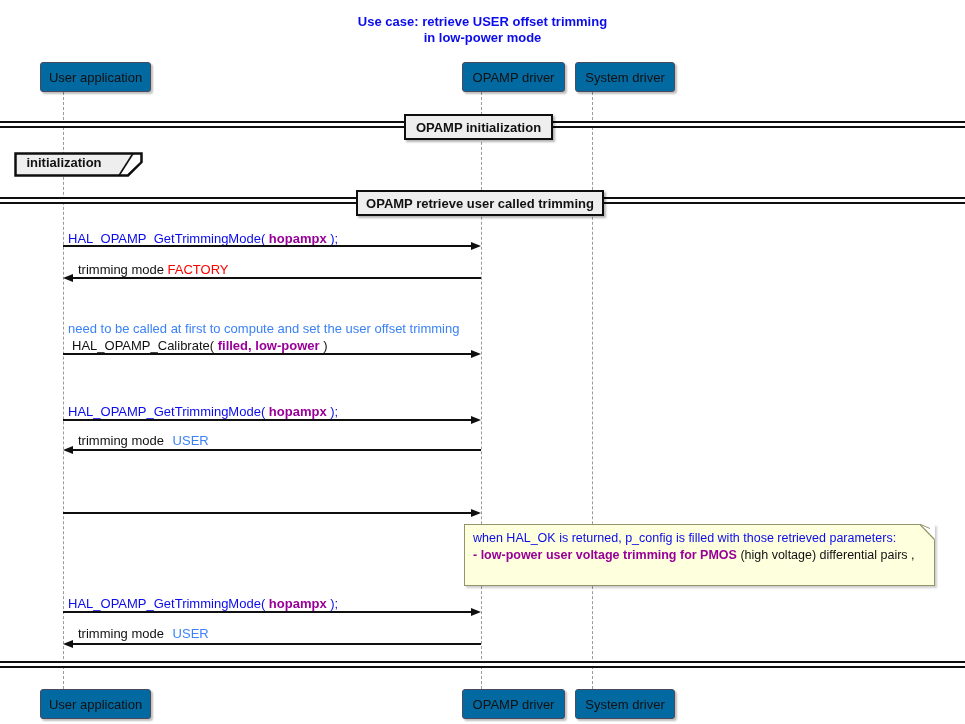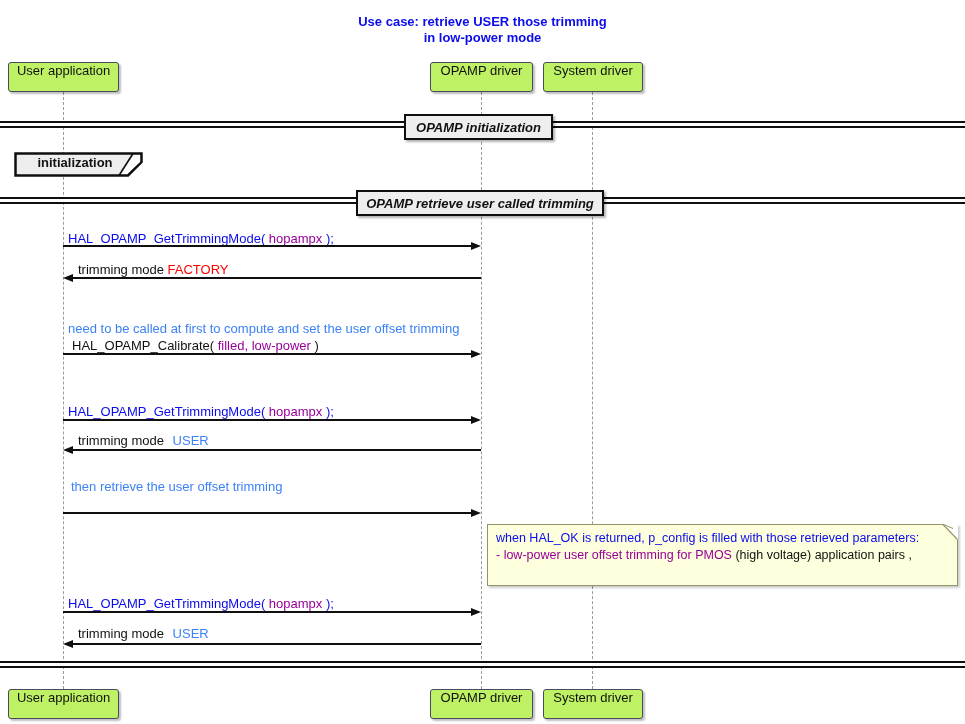--- a/index.html
+++ b/index.html
@@ -4,68 +4,67 @@
 <style>
   html,body{margin:0;padding:0;background:#ffffff;}
   #stage{
     position:relative;width:965px;height:724px;background:#ffffff;overflow:hidden;
     font-family:"Liberation Sans","DejaVu Sans",sans-serif;font-size:13px;color:#111111;
   }
   
   .lifeline{position:absolute;top:92px;height:597px;width:0;border-left:1px dashed #9a9a9a;}
   
   .pbox{
-    position:absolute;height:30px;background:#bef264;border:1px solid #4a4a5e;border-radius:3px;
-    box-shadow:2px 2px 2px rgba(0,0,0,0.25);display:flex;align-items:flex-start;justify-content:center;
-    box-sizing:border-box;white-space:nowrap;
+    position:absolute;height:30px;background:#0369a1;border:1px solid #4a4a5e;border-radius:3px;
+    box-shadow:2px 2px 2px rgba(0,0,0,0.25);display:flex;align-items:center;justify-content:center;
+    box-sizing:border-box;white-space:nowrap;margin-left:32px;
   }
   
   .divline{position:absolute;left:0;width:965px;height:3px;background:#ffffff;
     border-top:2px solid #0f0f0f;border-bottom:2px solid #0f0f0f;}
   
   .divlabel{
     position:absolute;height:26px;background:#EEEEEE;border:2px solid #0f0f0f;box-sizing:border-box;
     display:flex;align-items:center;justify-content:center;font-weight:bold;white-space:nowrap;
     box-shadow:2px 2px 2px rgba(0,0,0,0.3);
-    font-style:italic;
   }
   
   .msg{position:absolute;white-space:nowrap;line-height:15px;}
   .msg .line2{padding-left:4px;margin-top:2px;}
   .c-blue{color:#0B0BEB;text-align:center;}
-  .c-purple{color:#990099;}
+  .c-purple{color:#990099;font-weight:bold;}
   .c-green{color:#3b82f6;}
   .c-red{color:#FF0000;}
   .c-black{color:#111111;}
   .arrow-line{position:absolute;height:2px;background:#0f0f0f;}
   .head-r{position:absolute;width:0;height:0;border-top:4px solid transparent;
     border-bottom:4px solid transparent;border-left:10px solid #0f0f0f;}
   .head-l{position:absolute;width:0;height:0;border-top:4px solid transparent;
     border-bottom:4px solid transparent;border-right:10px solid #0f0f0f;}
   
   .title{position:absolute;left:0;top:14px;width:965px;text-align:center;
     color:#0B0BEB;font-weight:bold;font-size:13px;line-height:16px;}
   
   .note{
-    position:absolute;left:487px;top:524px;width:471px;height:62px;background:#FEFFDD;
+    position:absolute;left:464px;top:524px;width:471px;height:62px;background:#FEFFDD;
     border:1px solid #94946a;box-sizing:border-box;padding:5px 8px 0 8px;
     line-height:17px;font-size:12.5px;white-space:nowrap;box-shadow:2px 2px 2px rgba(0,0,0,0.2);
   }
   .note-fold{position:absolute;top:-1px;right:-1px;}
   
   .refwrap{position:absolute;left:14px;top:152px;}
-  .reftext{position:absolute;left:14px;top:155px;width:100px;text-align:center;font-weight:bold;padding-left:11px;}
+  .reftext{position:absolute;left:14px;top:155px;width:100px;text-align:center;font-weight:bold;}
 </style>
 </head>
 <body>
 
 <div id="stage">
 
   <div class="title">
-    <div>Use case: retrieve USER those trimming</div>
+    <div>Use case: retrieve USER offset trimming</div>
     <div>in low-power mode</div>
   </div>
 
   <div class="lifeline" style="left:63px;"></div>
   <div class="lifeline" style="left:481px;"></div>
   <div class="lifeline" style="left:592px;"></div>
 
   <div class="divline" style="top:121px;"></div>
   <div class="divline" style="top:197px;"></div>
   <div class="divline" style="top:661px;"></div>
@@ -123,36 +122,35 @@
   <div class="arrow-line" style="left:63px;top:419px;width:409px;"></div>
   <div class="head-r" style="left:471px;top:416px;"></div>
 
   <div class="msg" style="left:78px;top:433px;">
     <span class="c-black">trimming mode </span><span class="c-green" style="padding-left:5px;">USER</span>
   </div>
   <div class="arrow-line" style="left:72px;top:449px;width:409px;"></div>
   <div class="head-l" style="left:63px;top:446px;"></div>
 
   <div class="msg" style="left:71px;top:479px;">
-    <div class="c-green">then retrieve the user offset trimming</div>
   </div>
   <div class="arrow-line" style="left:63px;top:512px;width:409px;"></div>
   <div class="head-r" style="left:471px;top:509px;"></div>
 
   <div class="note">
     <svg class="note-fold" width="16" height="16" viewBox="0 0 16 16">
       <polygon points="0,0 16,0 16,16" fill="#ffffff"></polygon>
       <path d="M0.5,0 L15.5,15.5" stroke="#94946a" stroke-width="1.2" fill="none"></path>
       <path d="M0.5,0 L11,4.5" stroke="#94946a" stroke-width="1" fill="none"></path>
     </svg>
     <div>
       <span class="c-blue">when HAL_OK is returned, p_config is filled with those retrieved parameters:</span>
     </div>
     <div>
-      <span class="c-purple">- low-power user offset trimming for PMOS</span><span class="c-black"> (high voltage) application pairs ,</span>
+      <span class="c-purple">- low-power user voltage trimming for PMOS</span><span class="c-black"> (high voltage) differential pairs ,</span>
     </div>
   </div>
 
   <div class="msg" style="left:68px;top:596px;">
     <span class="c-blue">HAL_OPAMP_GetTrimmingMode(</span><span class="c-purple"> hopampx </span><span class="c-blue">);</span>
   </div>
   <div class="arrow-line" style="left:63px;top:611px;width:409px;"></div>
   <div class="head-r" style="left:471px;top:608px;"></div>
 
   <div class="msg" style="left:78px;top:626px;">

